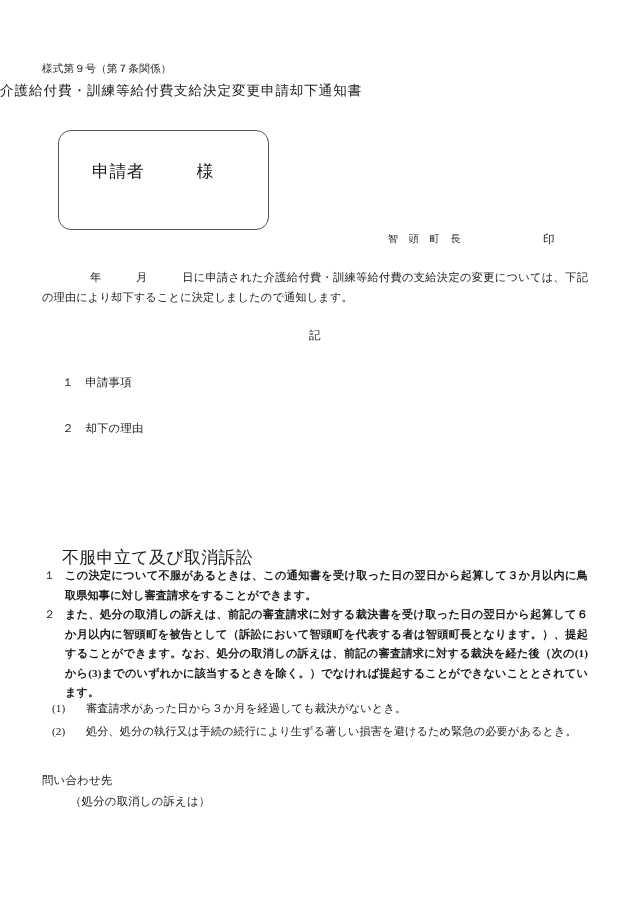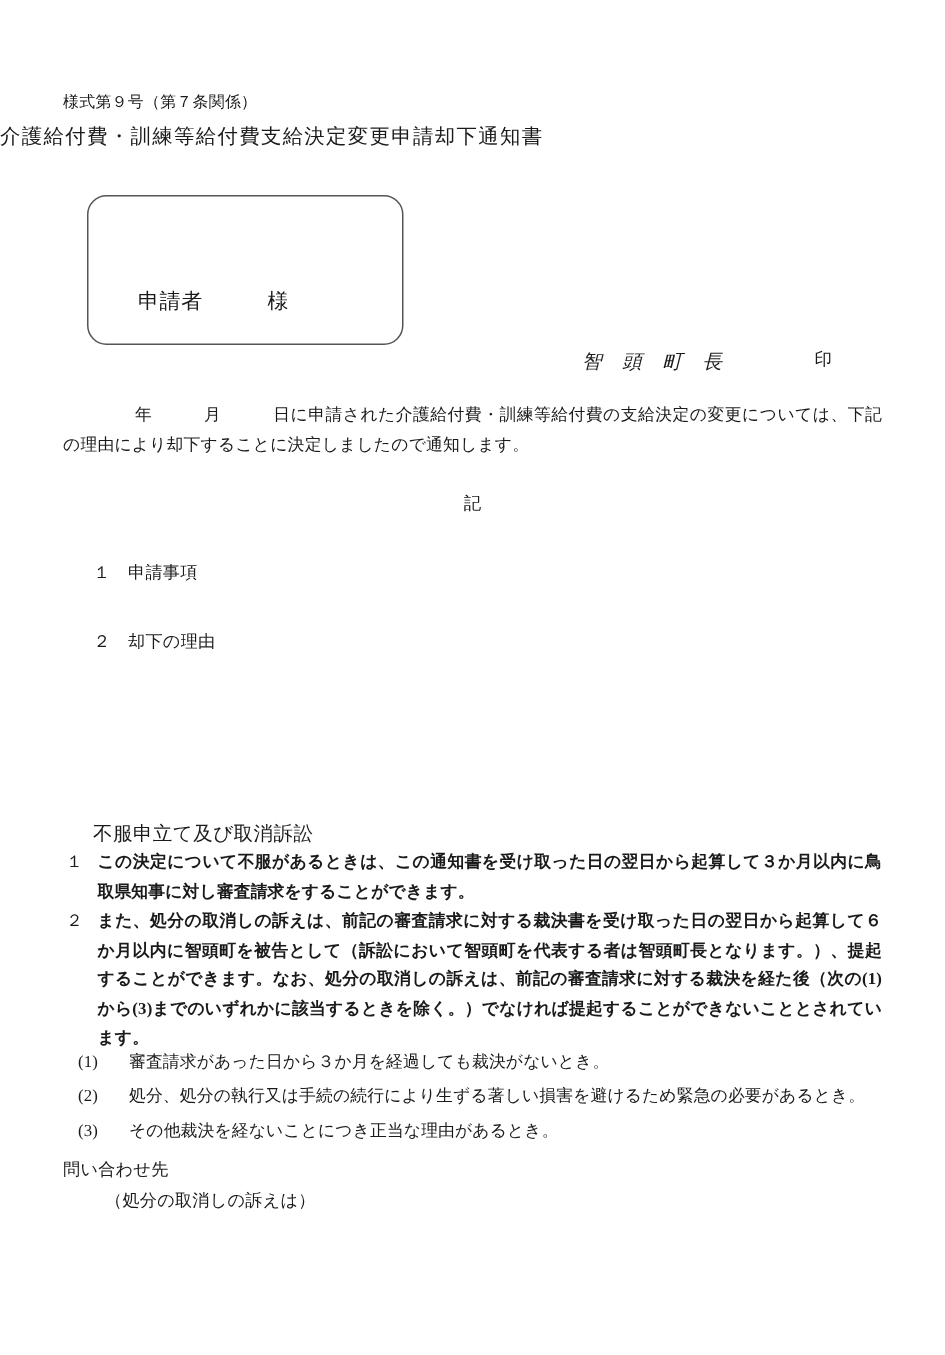--- a/index.html
+++ b/index.html
@@ -72,35 +72,34 @@
     top: 130px;
     width: 211px;
     height: 100px;
     border: 1.1px solid #555555;
     border-radius: 13px;
     box-sizing: border-box;
   }
   .addressee-text {
     position: absolute;
     left: 92px;
-    top: 192px;
-    font-size: 14px;
+    top: 160px;
+    font-size: 17px;
     letter-spacing: 0.4px;
     white-space: pre;
   }
 
   
   .issuer {
     position: absolute;
     left: 388px;
     top: 232px;
-    font-size: 13px;
+    font-size: 10px;
     letter-spacing: 0.4px;
     white-space: pre;
-    font-style: italic;
   }
   .seal {
     position: absolute;
     left: 543px;
     top: 232px;
     font-size: 11.6px;
     white-space: pre;
   }
 
   
@@ -121,21 +120,21 @@
   }
 
   
   .rec-1 { left: 50px; top: 366px; font-size: 11.4px; }
   .rec-2 { left: 50px; top: 412px; font-size: 11.4px; }
 
   
   .appeal-head {
     left: 62px;
     top: 549px;
-    font-size: 13px;
+    font-size: 17px;
     letter-spacing: 0.3px;
   }
   .appeal-item {
     position: absolute;
     font-size: 11.2px;
     line-height: 19.6px;
     letter-spacing: 0.1px;
     text-align: justify;
     text-justify: inter-character;
     box-sizing: border-box;
@@ -225,20 +224,17 @@
   </div>
 
   <div class="sub-item sb1">
     <span class="snum">(1)</span><span>審査請求があった日から３か月を経過しても裁決がないとき。</span>
   </div>
 
   <div class="sub-item sb2">
     <span class="snum">(2)</span><span>処分、処分の執行又は手続の続行により生ずる著しい損害を避けるため緊急の必要があるとき。</span>
   </div>
 
-  <div class="sub-item sb3">
-    <span class="snum">(3)</span><span>その他裁決を経ないことにつき正当な理由があるとき。</span>
-  </div>
 
   <div class="t contact-head">問い合わせ先</div>
   <div class="t contact-note">（処分の取消しの訴えは）</div>
 
 </div>
 
 </body></html>

